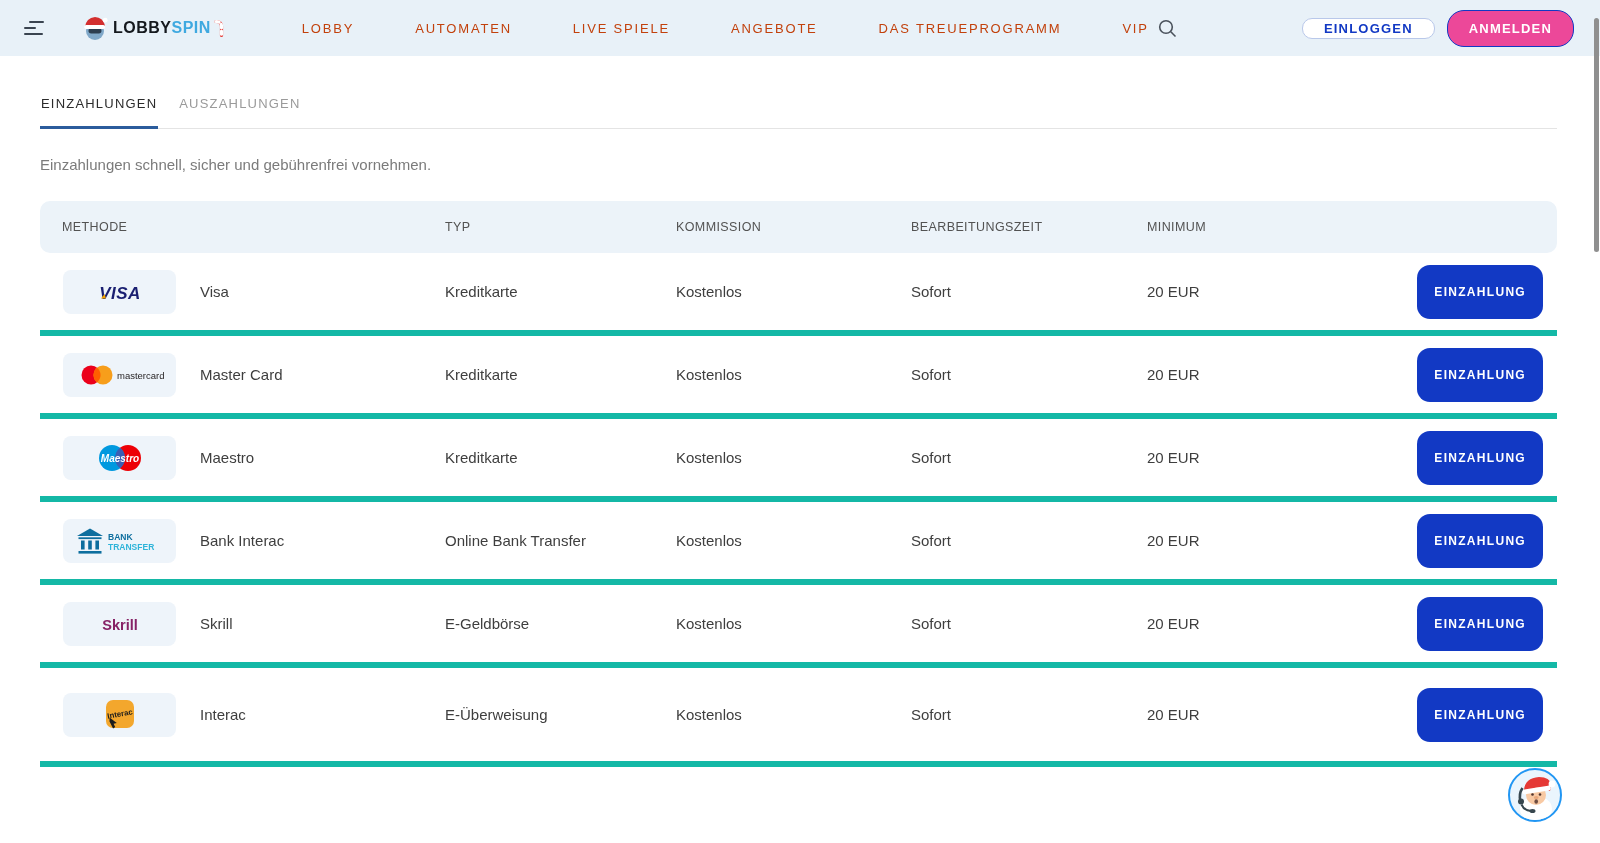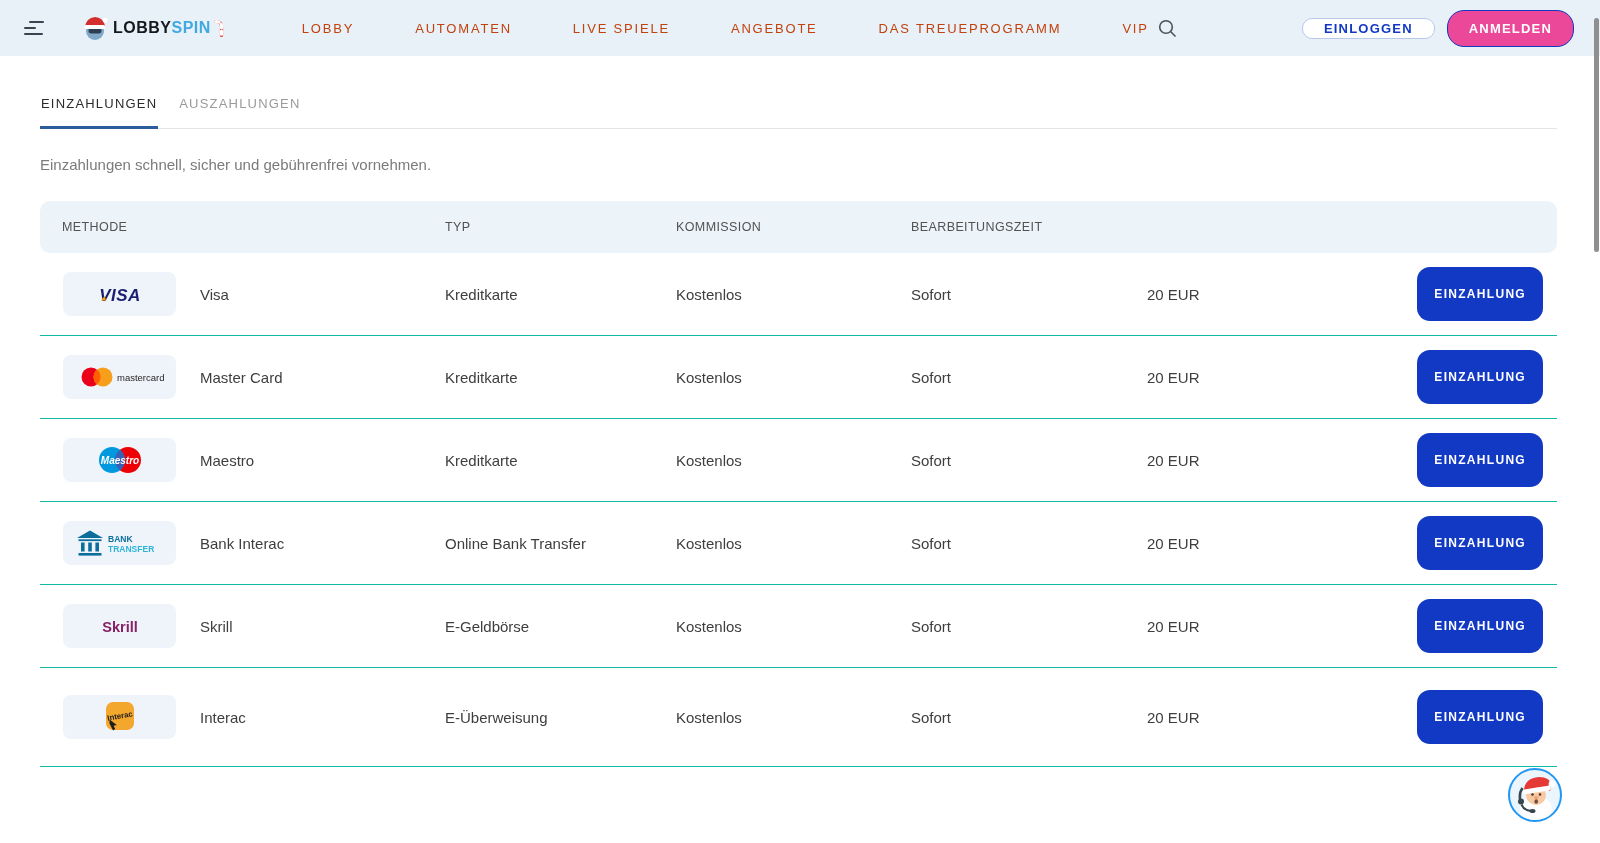--- a/index.html
+++ b/index.html
@@ -113,21 +113,21 @@
   .thead {
     height: 52px;
     background: #ecf3f9;
     border-radius: 10px;
   }
   .th {
     font-size: 12.5px;
     color: #525252;
     letter-spacing: .4px;
   }
-  .trow { height: 83px; border-bottom: 1px solid #14b8a6; }
+  .trow { height: 83px; border-bottom: 6px solid #14b8a6; }
   .trow:last-child { height: 99px; }
   .cell { font-size: 15px; color: #3e3e3e; }
   .method-cell { display: flex; align-items: center; gap: 24px; padding-left: 1px; }
   .logo-tile {
     width: 113px; height: 44px;
     background: #eef4fa;
     border-radius: 8px;
     display: flex; align-items: center; justify-content: center;
     flex-shrink: 0;
   }
@@ -219,20 +219,21 @@
     </div>
 
   <p class="description">Einzahlungen schnell, sicher und gebührenfrei vornehmen.</p>
 
   <section class="pay-table">
     <div class="thead t-grid" id="thead">
         <span class="th">METHODE</span>
         <span class="th">TYP</span>
         <span class="th">KOMMISSION</span>
         <span class="th">BEARBEITUNGSZEIT</span>
+        <span class="th">MINIMUM</span>
         <span></span>
       </div>
     <div id="tbody">
         <div class="trow t-grid">
           <div class="method-cell cell">
             <div class="logo-tile">
               <svg width="72" height="24" viewBox="0 0 72 24">
                 <text x="36" y="18.5" text-anchor="middle" font-family="Liberation Sans, sans-serif" font-size="17" font-weight="bold" font-style="italic" fill="#1a1f71" letter-spacing="0.5">VISA</text>
                 <path d="M17 18.5 l5 0 -1.4 -4.6 z" fill="#f7a600"></path>
               </svg>

